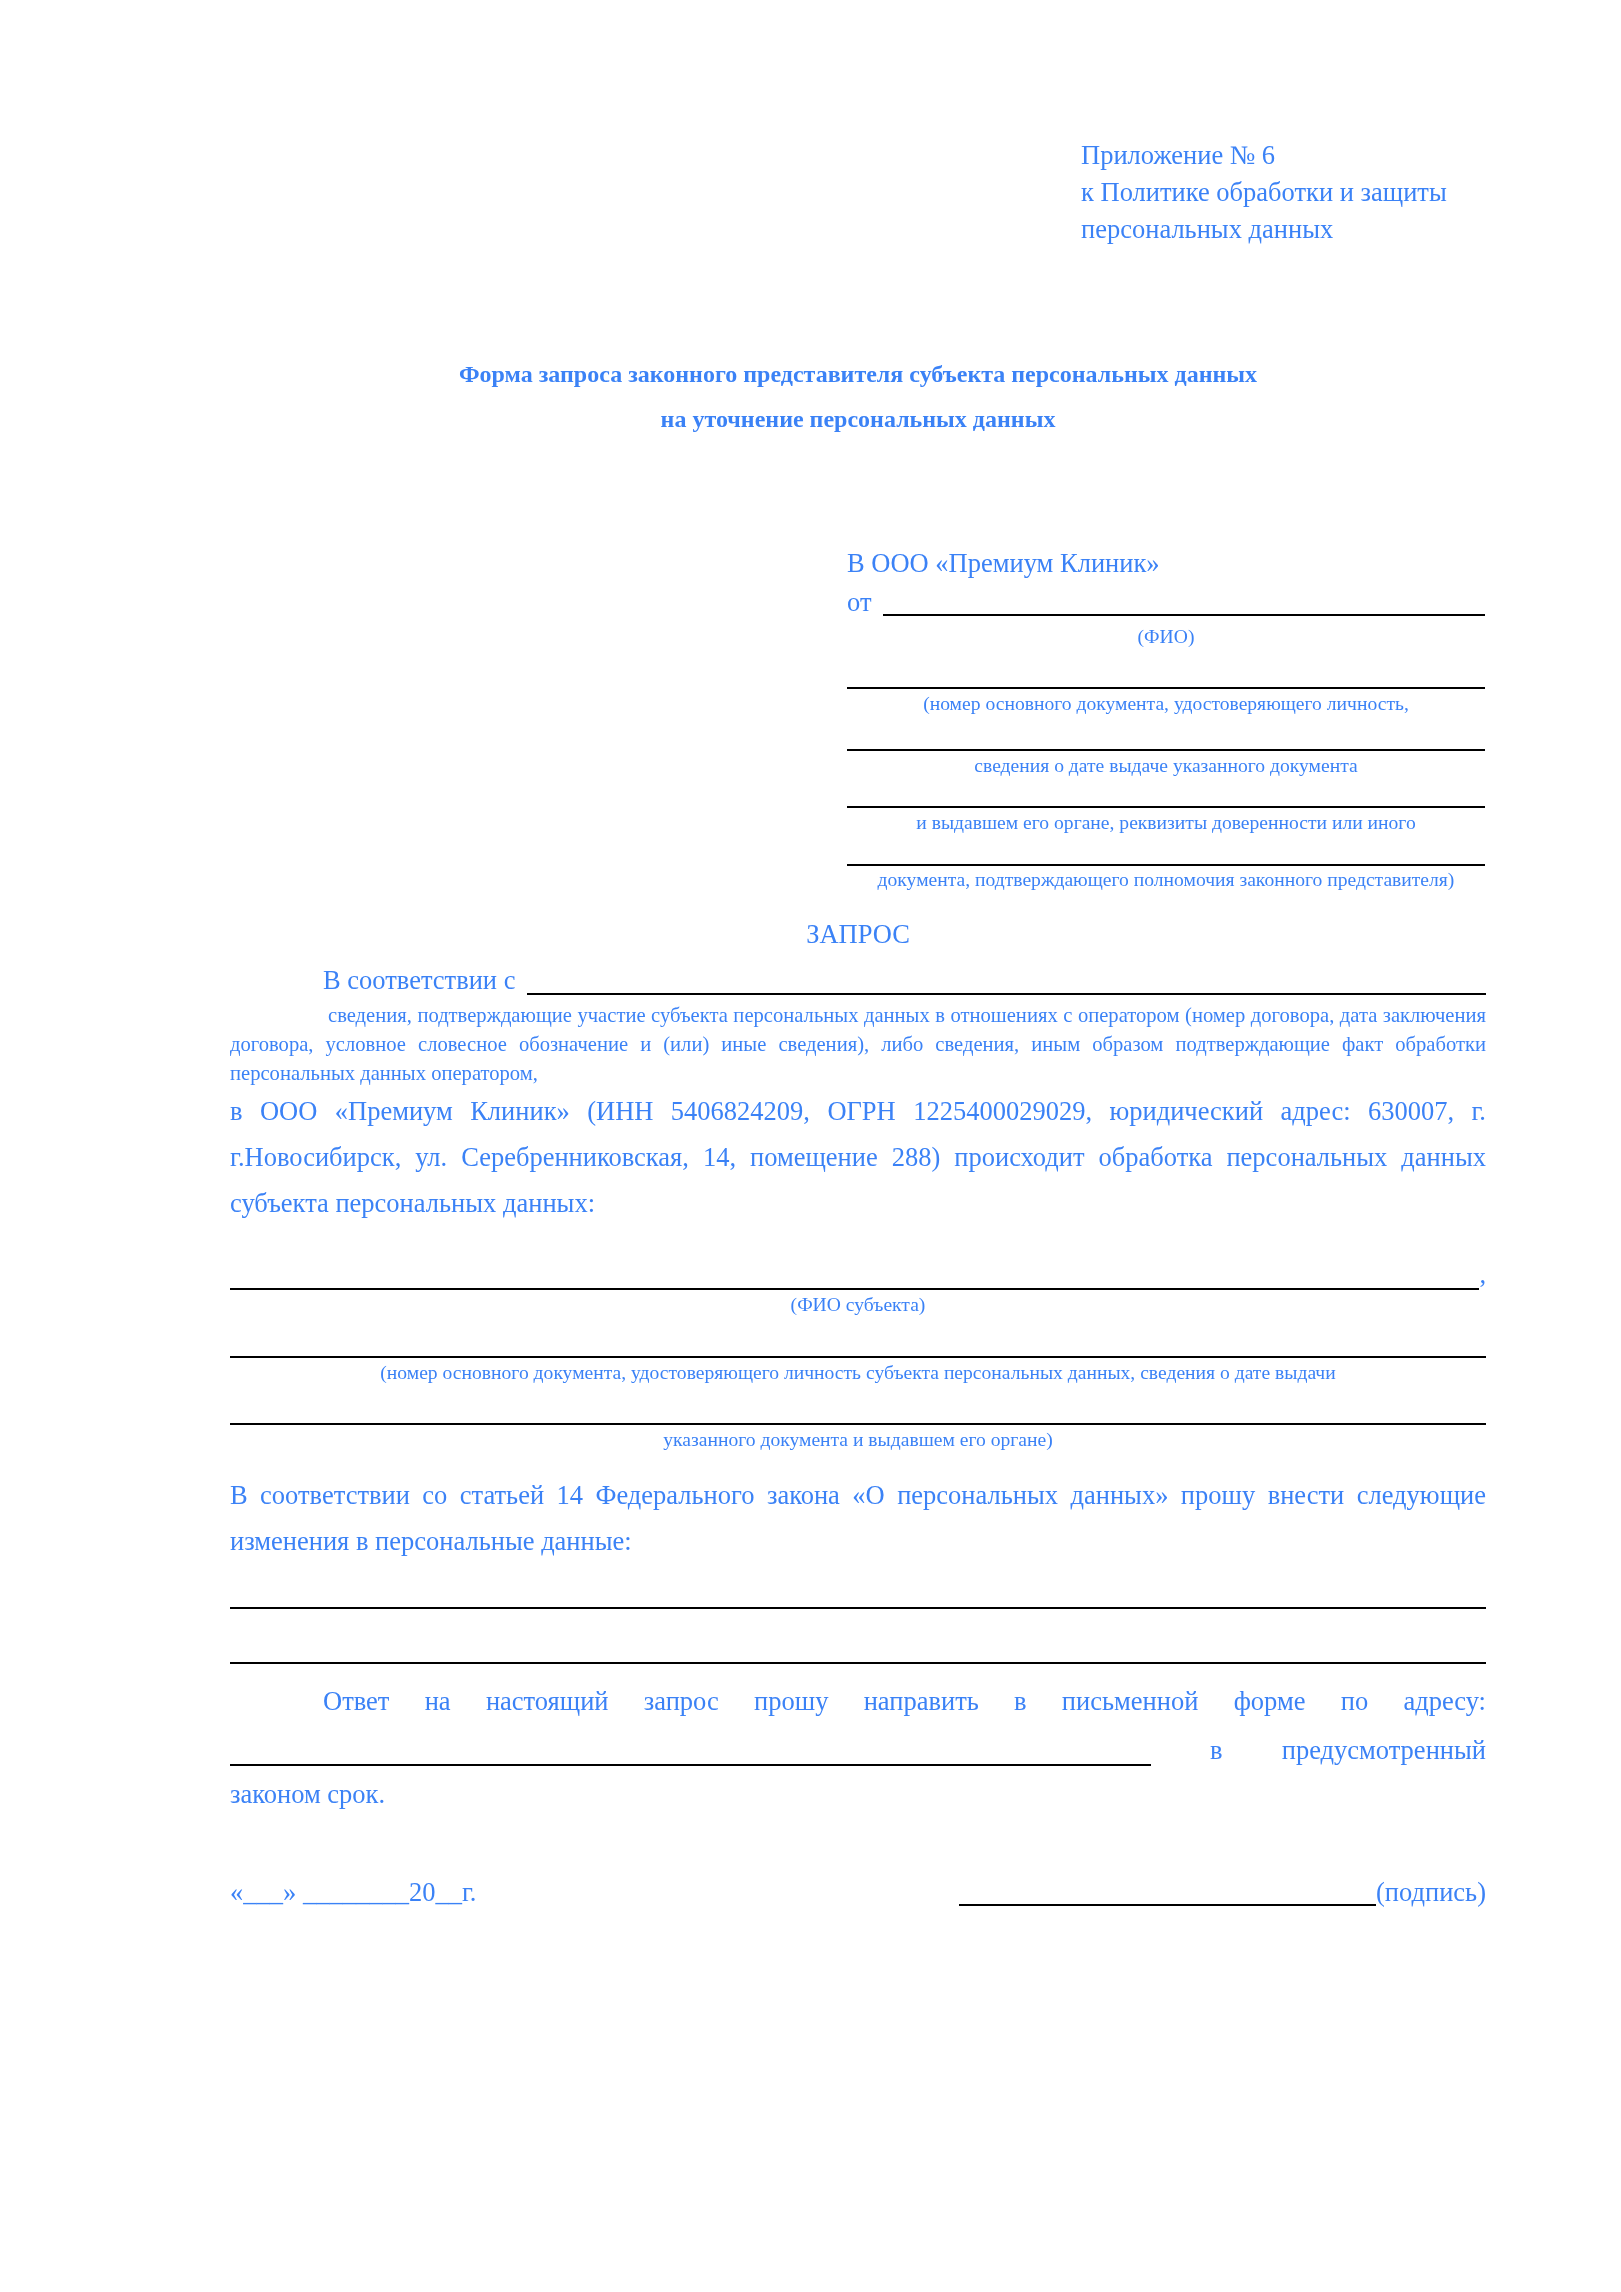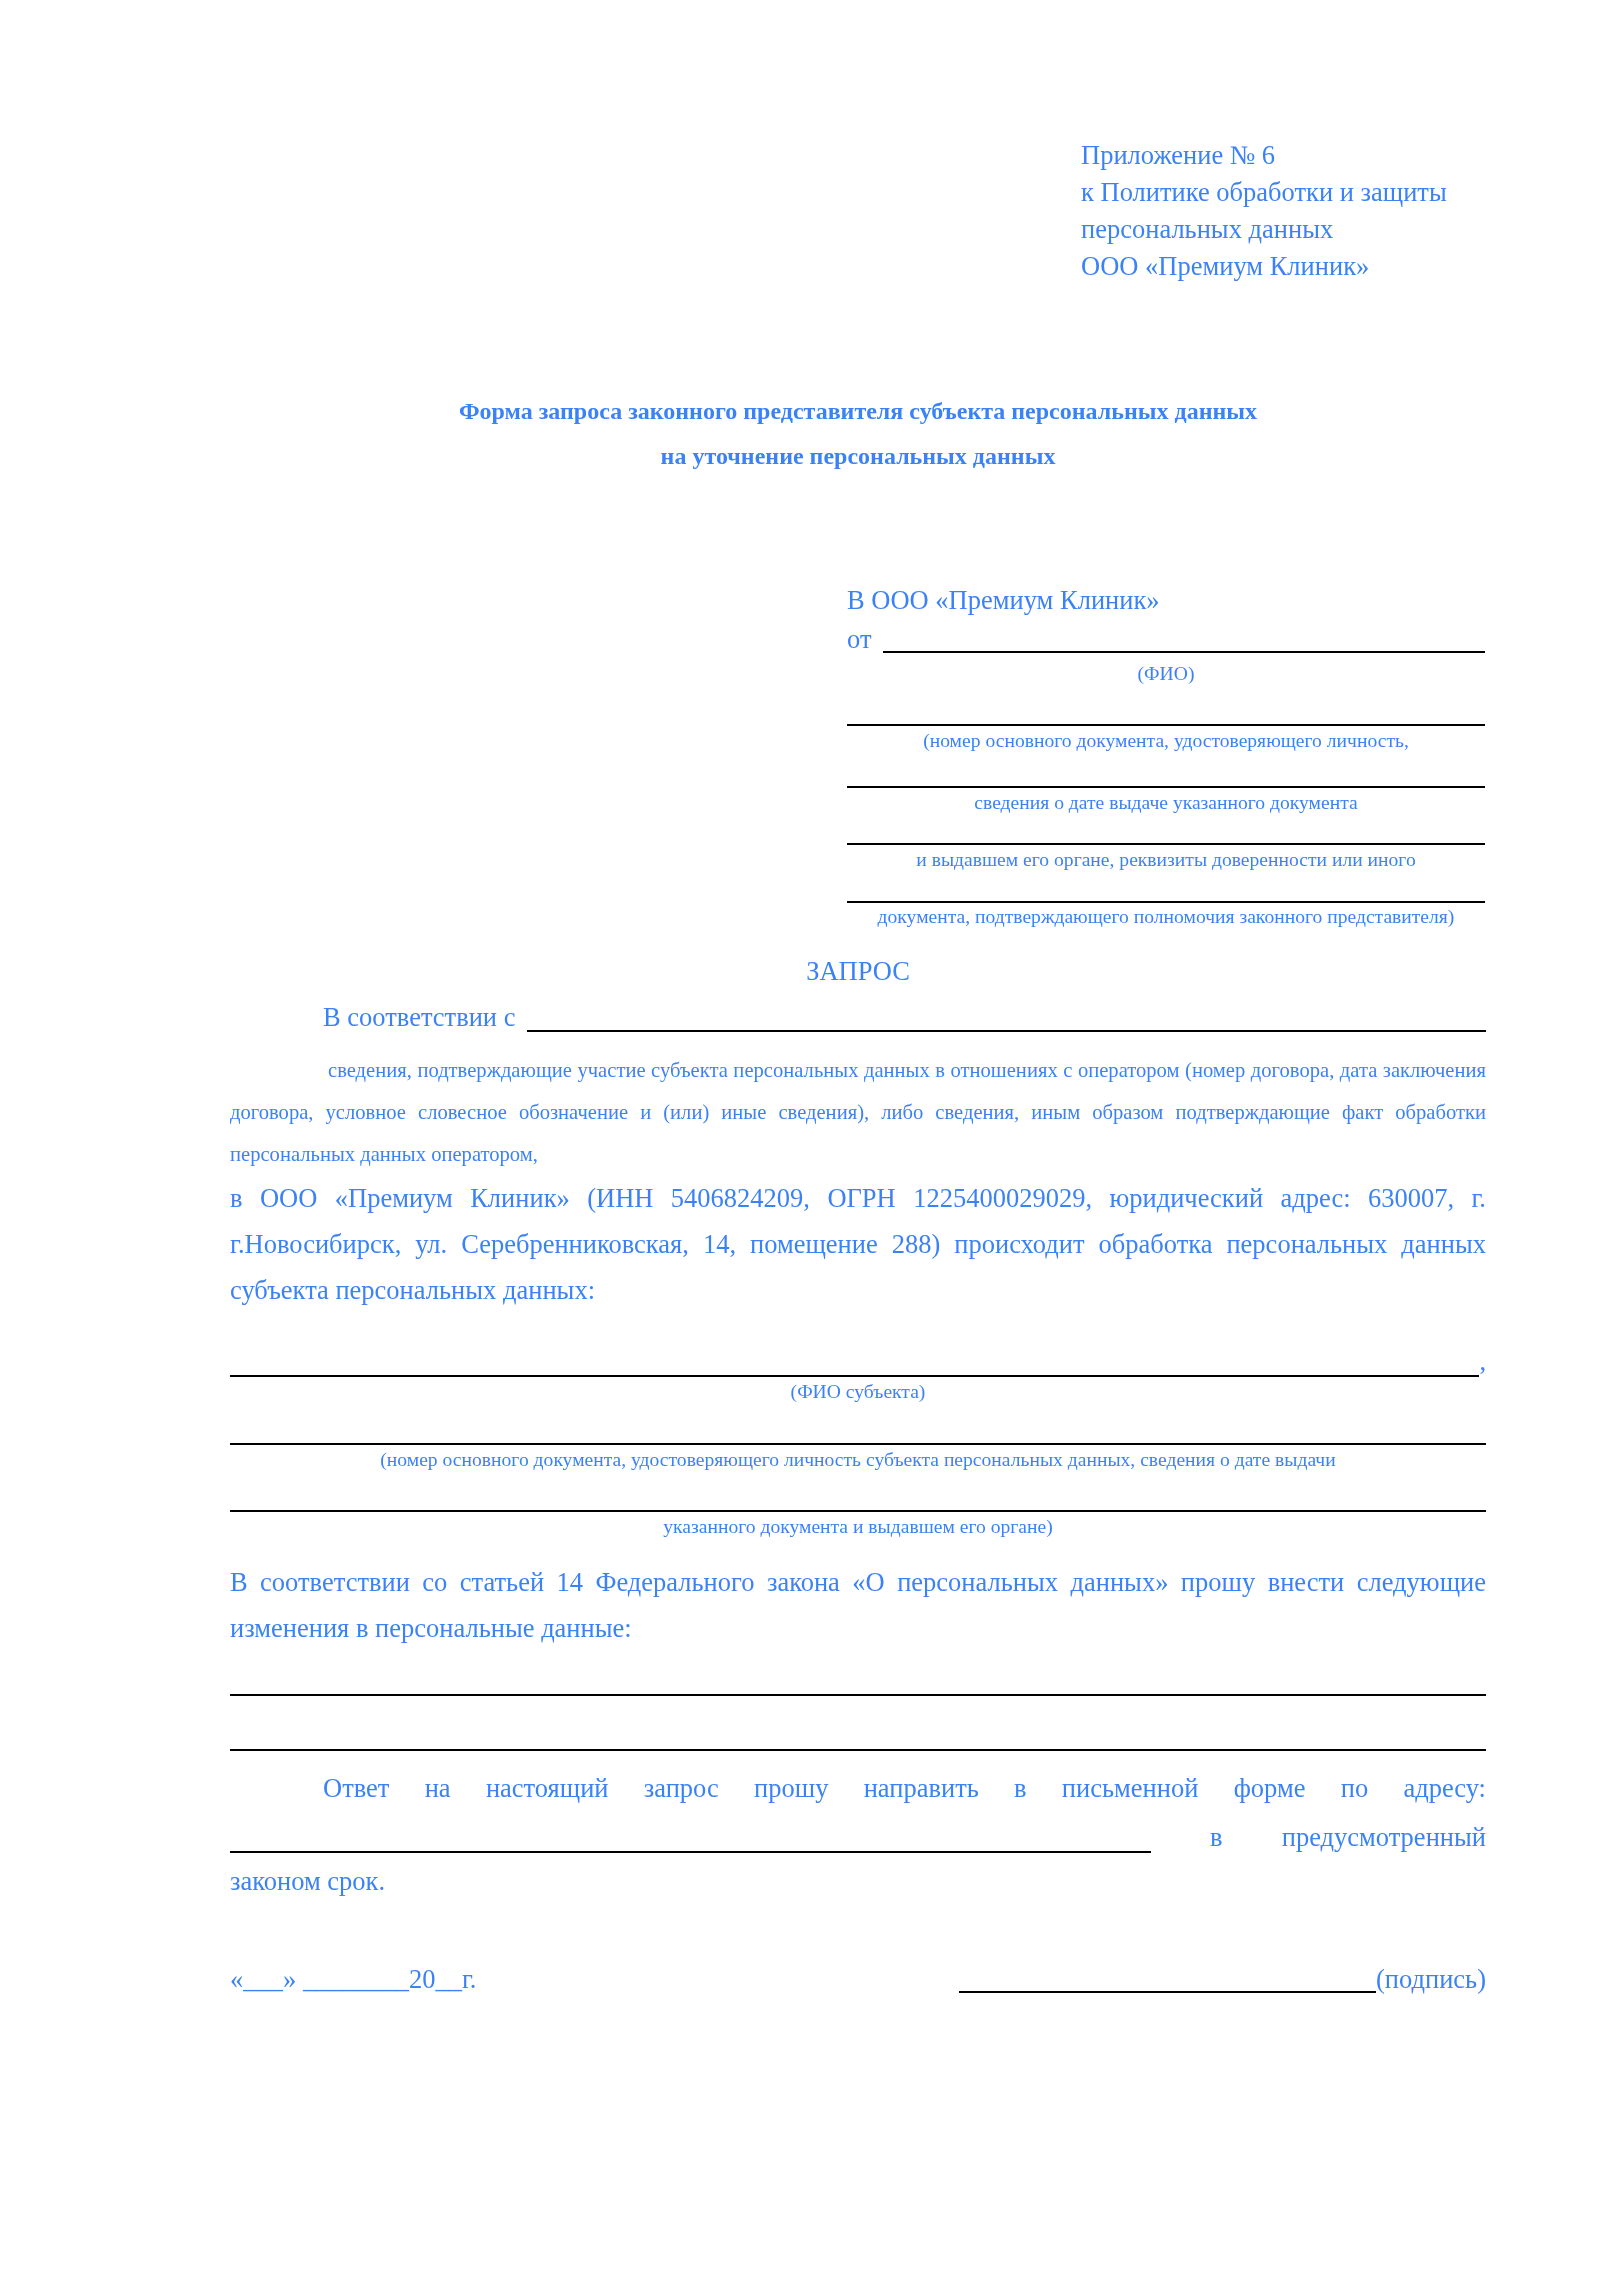--- a/index.html
+++ b/index.html
@@ -17,42 +17,41 @@
   .ttl{margin-top:104px;text-align:center;font-weight:bold;font-size:24px;line-height:45px;}
   .addr{margin-top:102px;margin-left:617px;width:638px;line-height:39px;}
   .row{display:flex;align-items:flex-end;}
   .fill{flex:1;border-bottom:2px solid #000;margin-bottom:5.9px;}
   .rule{border-bottom:2px solid #000;height:0;}
   .cap{font-size:19.6px;line-height:23.5px;text-align:center;margin-top:2.9px;}
   .zapros{text-align:center;margin-top:23.5px;line-height:39px;}
   .lead{white-space:nowrap;}
   .p1{margin-top:5.9px;line-height:41px;}
   .p1 .lead{padding-left:93px;}
-  .smallnote{font-size:20.6px;line-height:42px;text-align:justify;text-indent:98px;margin-top:11px;}
+  .smallnote{font-size:20.6px;line-height:29px;text-align:justify;text-indent:98px;margin-top:0;}
   .jpara{line-height:46px;text-align:justify;}
   .ans1{line-height:44px;text-align:justify;-moz-text-align-last:justify;text-align-last:justify;text-indent:93px;margin-top:15.7px;}
   .ans2{margin-top:3.9px;height:45px;display:flex;justify-content:space-between;align-items:flex-end;line-height:44px;}
   .ans2 .blank{width:921px;border-bottom:2px solid #000;margin-bottom:5.9px;}
   .ans3{line-height:44px;}
   .foot{margin-top:57px;display:flex;justify-content:space-between;align-items:flex-end;line-height:39px;}
   .sig{display:flex;align-items:flex-end;}
   .sigline{width:417px;border-bottom:2px solid #000;margin-bottom:5.9px;}
   .mt40{margin-top:39px;} .mt34{margin-top:33px;} .mt30{margin-top:29px;}
   .mt44{margin-top:43px;} .mt54{margin-top:53px;}
 </style>
 </head>
 <body>
 
 <div class="page">
 
   <div class="hdr">
     <div>Приложение № 6</div>
     <div>к Политике обработки и защиты</div>
     <div>персональных данных</div>
-    <div>ООО «Премиум Клиник»</div>
   </div>
 
   <div class="ttl">
     <div>Форма запроса законного представителя субъекта персональных данных</div>
     <div>на уточнение персональных данных</div>
   </div>
 
   <div class="addr">
     <div>В ООО «Премиум Клиник»</div>
     <div class="row">

